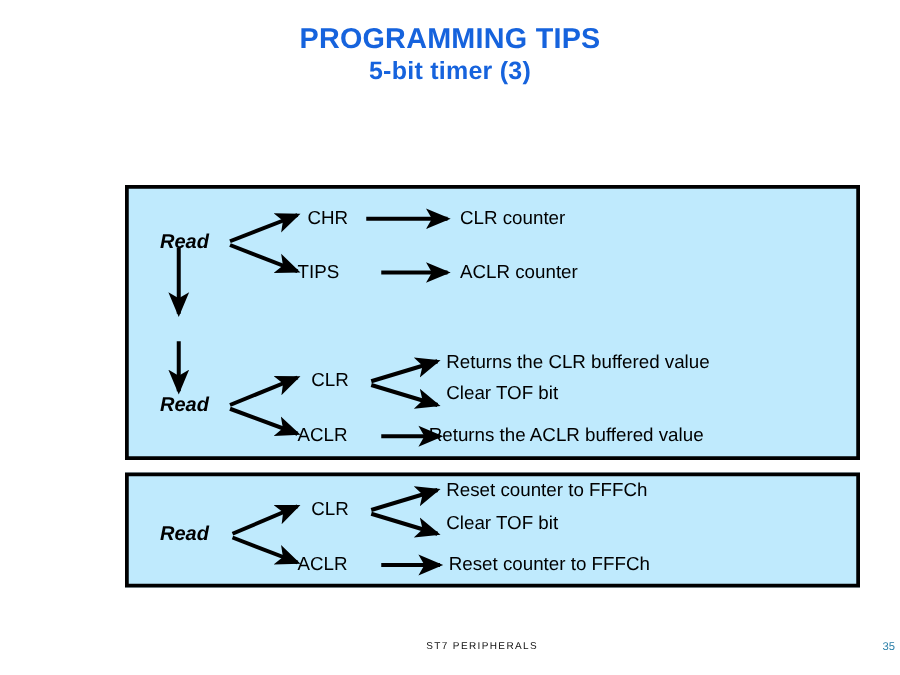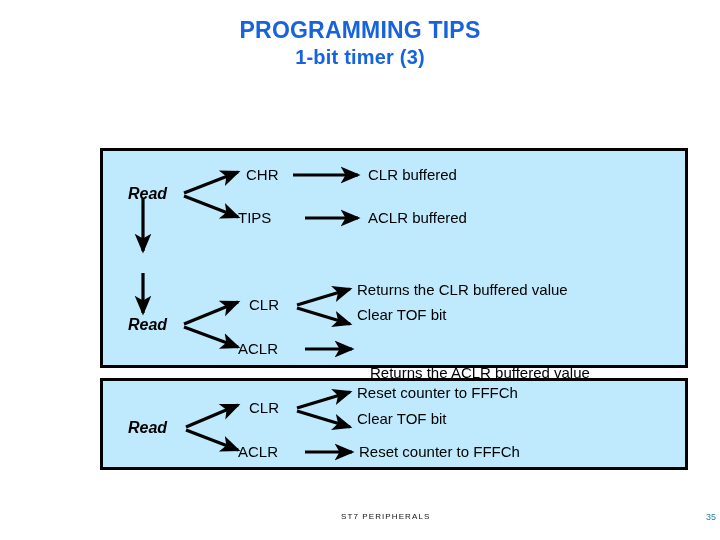--- a/index.html
+++ b/index.html
@@ -107,21 +107,21 @@
     margin-left: 16px;
   }
 </style>
 </head>
 <body>
 
 <div class="slide">
 
   <div class="title-block">
     <div class="title-line1">PROGRAMMING TIPS</div>
-    <div class="title-line2">1-bit timer (3)</div>
+    <div class="title-line2">5-bit timer (3)</div>
   </div>
 
   <div class="panel" id="panel-read"></div>
 
   <div class="panel" id="panel-write"></div>
 
   <svg class="arrows" viewBox="0 0 720 540">
     <defs>
       <marker id="ah" markerWidth="7" markerHeight="7" refX="5.4" refY="3" orient="auto">
         <path d="M0,0.4 L6.2,3 L0,5.6 L1.5,3 Z" fill="#000000"></path>
@@ -155,38 +155,38 @@
       <path d="M297,411 L350,427"></path>
 
       <path d="M305,452 L352,452"></path>
     </g>
   </svg>
 
   <div class="node mode" style="left:128px; top:185px;">Read</div>
 
   <div class="node" style="left:246px; top:166px;">CHR</div>
 
-  <div class="node" style="left:368px; top:166px;">CLR buffered</div>
+  <div class="node" style="left:368px; top:166px;">CLR counter</div>
 
   <div class="node" style="left:238px; top:209px;">TIPS</div>
 
-  <div class="node" style="left:368px; top:209px;">ACLR buffered</div>
+  <div class="node" style="left:368px; top:209px;">ACLR counter</div>
 
 
   <div class="node mode" style="left:128px; top:316px;">Read</div>
 
   <div class="node" style="left:249px; top:296px;">CLR</div>
 
   <div class="node" style="left:357px; top:281px;">Returns the CLR buffered value</div>
 
   <div class="node" style="left:357px; top:306px;">Clear TOF bit</div>
 
   <div class="node" style="left:238px; top:340px;">ACLR</div>
 
-  <div class="node" style="left:370px; top:340px;margin-top:24px;">Returns the ACLR buffered value</div>
+  <div class="node" style="left:343px; top:340px;">Returns the ACLR buffered value</div>
 
   <div class="node mode" style="left:128px; top:419px;">Read</div>
 
   <div class="node" style="left:249px; top:399px;">CLR</div>
 
   <div class="node" style="left:357px; top:384px;">Reset counter to FFFCh</div>
 
   <div class="node" style="left:357px; top:410px;">Clear TOF bit</div>
 
   <div class="node" style="left:238px; top:443px;">ACLR</div>

